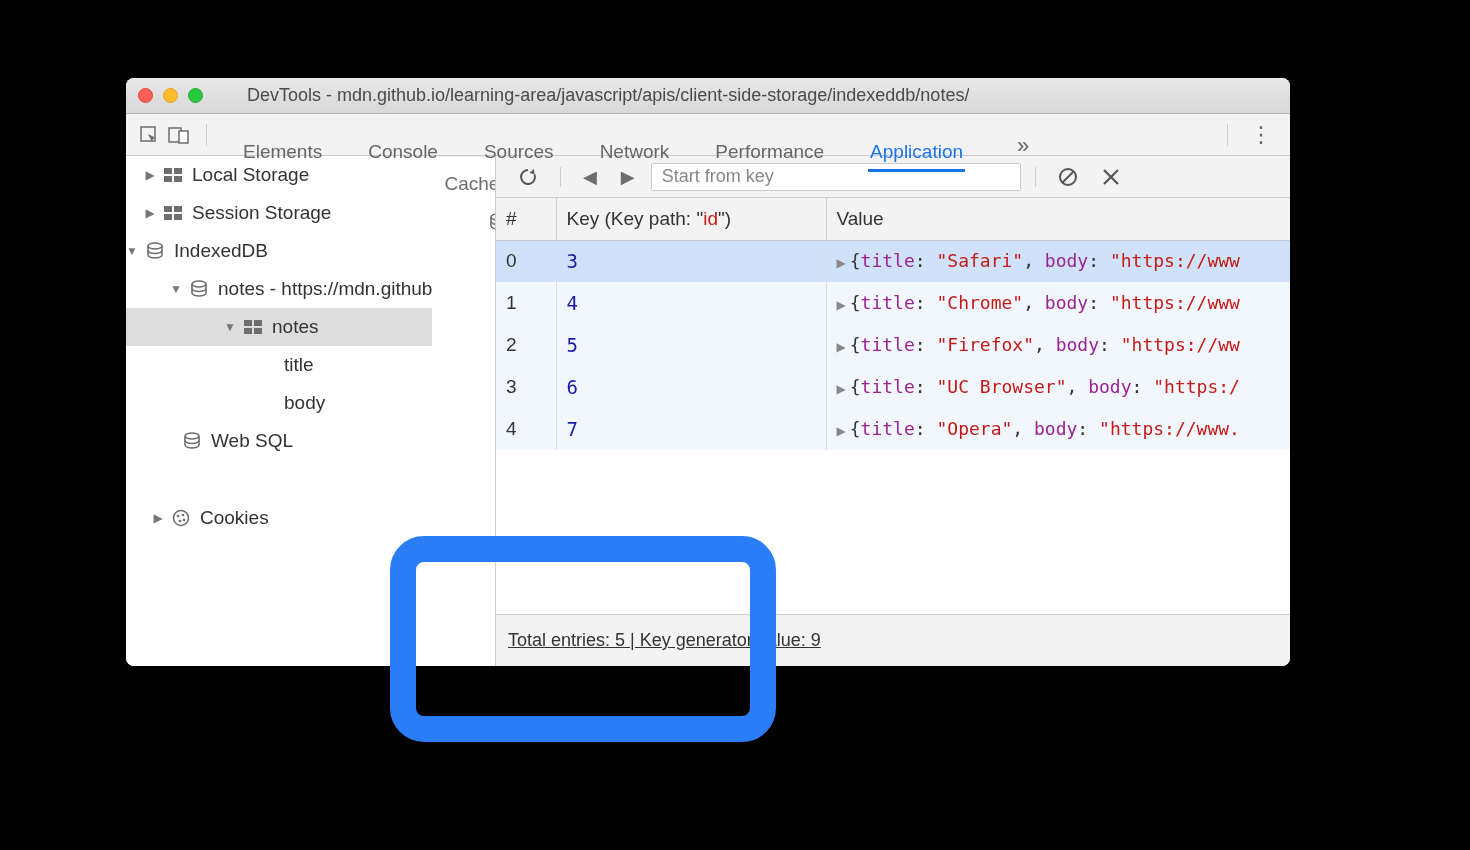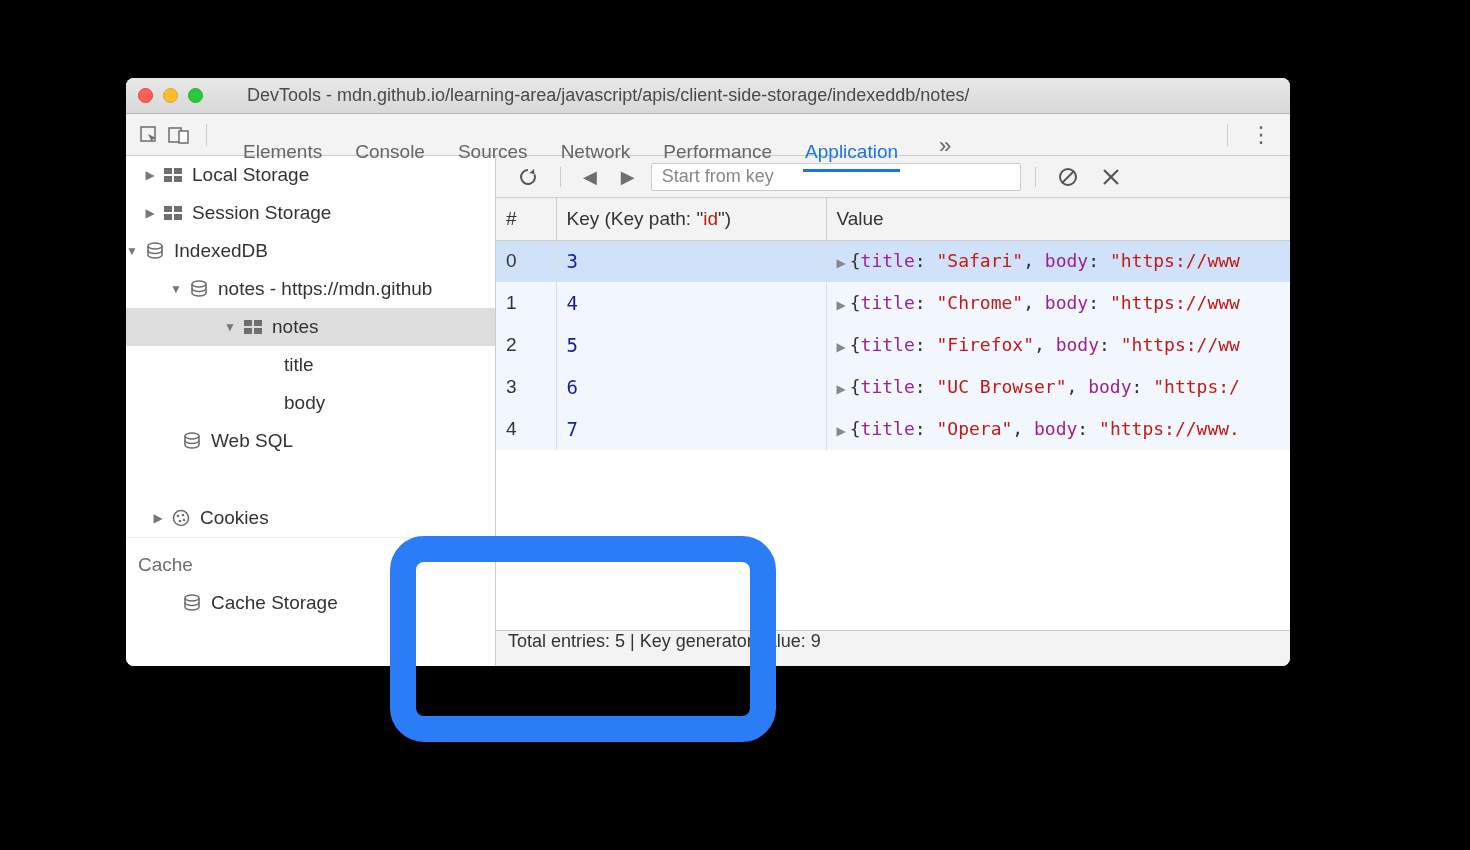--- a/index.html
+++ b/index.html
@@ -44,34 +44,33 @@
   height: 42px;
   background: #f3f3f3;
   border-bottom: 1px solid #ccc;
   display: flex;
   align-items: center;
   padding: 0 10px;
   gap: 4px;
 }
 .tb-icon { width: 26px; height: 26px; display: flex; align-items: center; justify-content: center; color: #6e6e6e; }
 .tb-sep { width: 1px; height: 22px; background: #ccc; margin: 0 10px; }
-.tabs { display: flex; gap: 29px; margin-left: 20px; flex: 1; margin-top: 32px; }
+.tabs { display: flex; gap: 42px; margin-left: 20px; flex: 1; margin-top: 32px; }
 .tab { color: #666; font-size: 19px; cursor: pointer; padding: 8px 2px 6px; position: relative; }
 .tab.active { color: #1a73e8; }
 .tab.active::after { content:""; position:absolute; left:0; right:0; bottom:-3px; height:3px; background:#1a73e8; }
 .overflow { color:#666; font-size:22px; padding:0 10px; }
 .kebab { margin-left: auto; font-size: 22px; color:#666; padding:0 8px;}
 .main { display:flex; flex:1; min-height:0; }
 .sidebar {
   width: 370px;
   border-right: 1px solid #ccc;
   overflow: hidden;
   background:#fff;
   display:flex;
-  flex-direction:column;
 }
 .tree { font-size:19px; color:#333; }
 .tree-item { display:flex; align-items:center; height:38px; white-space:nowrap; overflow:hidden; }
 .tree-item.sel { background:#ddd; }
 .caret { width:12px; display:inline-flex; justify-content:center; font-size:12px; color:#777; margin-right:6px; }
 .caret.down::before { content:"▼"; }
 .caret.right::before { content:"▶"; }
 .caret.none::before { content:""; }
 .ticon { width:22px; display:inline-flex; justify-content:center; margin-right:8px; color:#6e6e6e; }
 .section-title { font-size:19px; color:#6e6e6e; padding:16px 12px 8px; }
@@ -111,22 +110,22 @@
 tr.row-alt td { background:#f2f6fd; }
 .key-col { color:#1a1aa6; font-family: Menlo, monospace; }
 .idx-col { color:#333; }
 .val-caret { color:#888; font-size:12px; margin-right:4px; }
 .mono { font-family: Menlo, Consolas, monospace; font-size:18px; }
 .obj-brace { color:#333; }
 .pname { color:#9b2393; }
 .pstr { color:#c41a16; }
 .kid { color:#c41a16; }
 .footer {
-  height:36px; background:#f3f3f3; border-top:1px solid #ccc;
-  display:flex; padding:0 12px; font-size:18px; color:#333;
+  height:52px; background:#f3f3f3; border-top:1px solid #ccc;
+  display:flex; align-items:center; padding:0 12px; font-size:18px; color:#333;text-decoration:underline;
 }
 .highlight-box {
   position:absolute;
   left:390px; top:536px;
   width:386px; height:206px;
   border:26px solid #2a7cf7;
   border-radius:34px;
   pointer-events:none;
 }
 </style>

